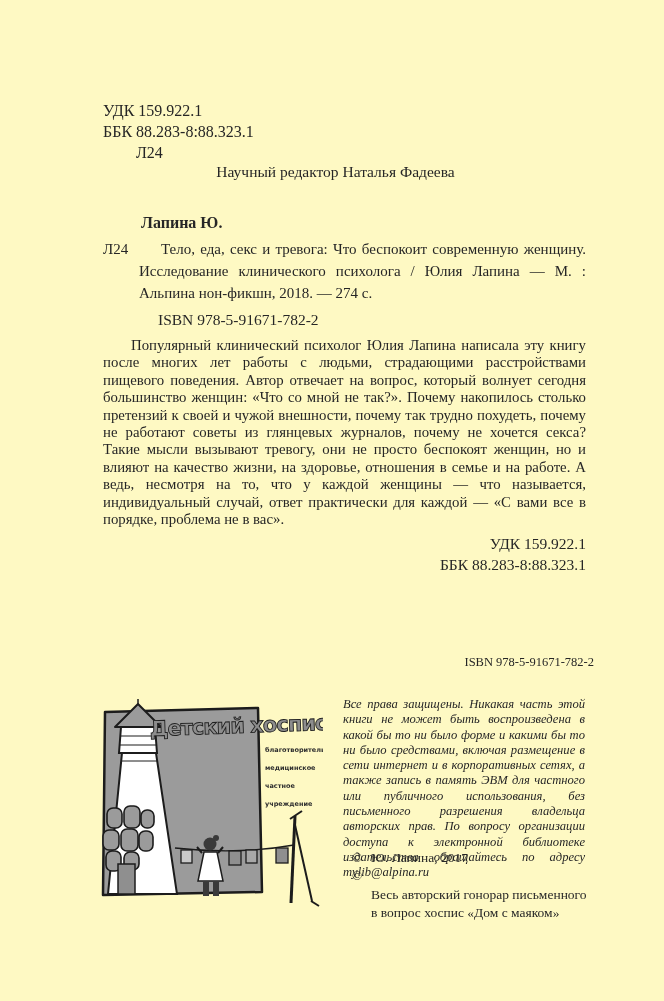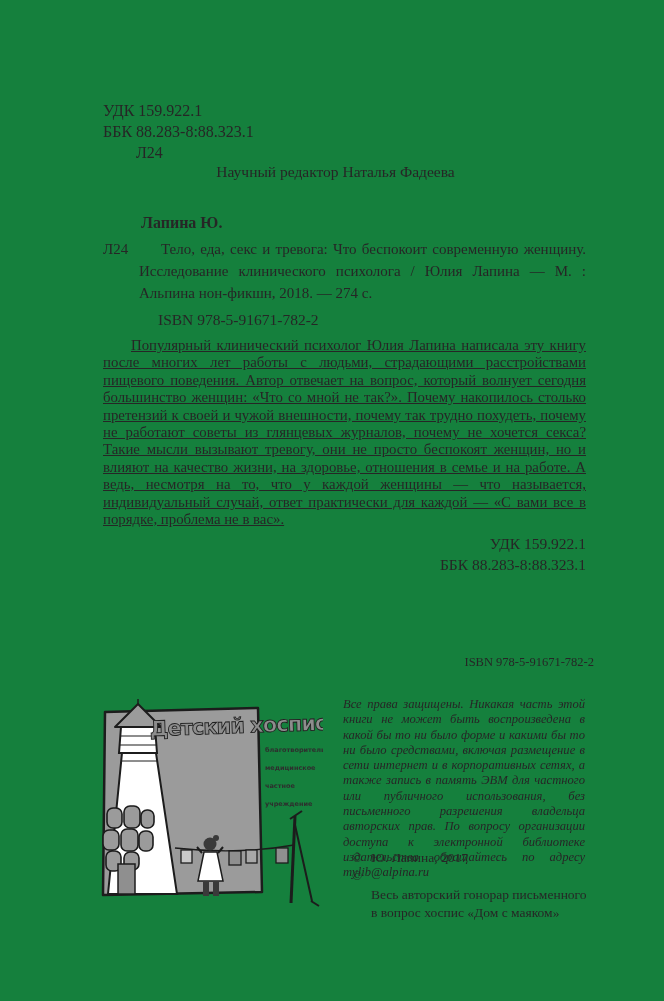--- a/index.html
+++ b/index.html
@@ -1,20 +1,20 @@
 <!DOCTYPE html>
 <html><head>
 <meta charset="utf-8">
 <style>
   html,body { margin:0; padding:0; background:#e8e8e8; }
   .page {
     position:relative;
     width:664px; height:1001px;
     margin:0 auto;
-    background:#15803d;
+    background:#fef9c3;
     color:#262626;
     font-family:"Liberation Serif","DejaVu Serif",serif;
     overflow:hidden;
   }
   .abs { position:absolute; }
 
   .udk-block { left:103px; top:100px; font-size:16px; line-height:21px; }
   .udk-block .code { padding-left:33px; }
 
   .editors { left:94px; top:161px; width:483px; text-align:center;
@@ -23,21 +23,21 @@
   .author { left:141px; top:214px; font-size:16px; font-weight:bold; }
 
   .bib { left:103px; top:238px; width:483px; font-size:15px; line-height:22px; }
   .bib-code { position:absolute; left:0; top:0; }
   .bib-text { margin:0 0 0 36px; text-indent:22px; text-align:justify; }
 
   .isbn-main { left:158px; top:311px; font-size:15.5px; }
 
   .annotation { left:103px; top:337px; width:483px; margin:0;
                 font-size:14.8px; line-height:17.4px;
-                text-align:justify; text-indent:28px;text-decoration:underline; }
+                text-align:justify; text-indent:28px; }
 
   .class-right { left:103px; top:534px; width:483px; text-align:right;
                  font-size:15.5px; line-height:20.5px; }
 
   .isbn-small { left:352px; top:655px; width:242px; text-align:right; font-size:12.5px; }
 
   .legal { left:343px; top:697px; width:242px; margin:0;
            font-size:12.6px; line-height:15.3px;
            font-style:italic; text-align:justify; }
 

